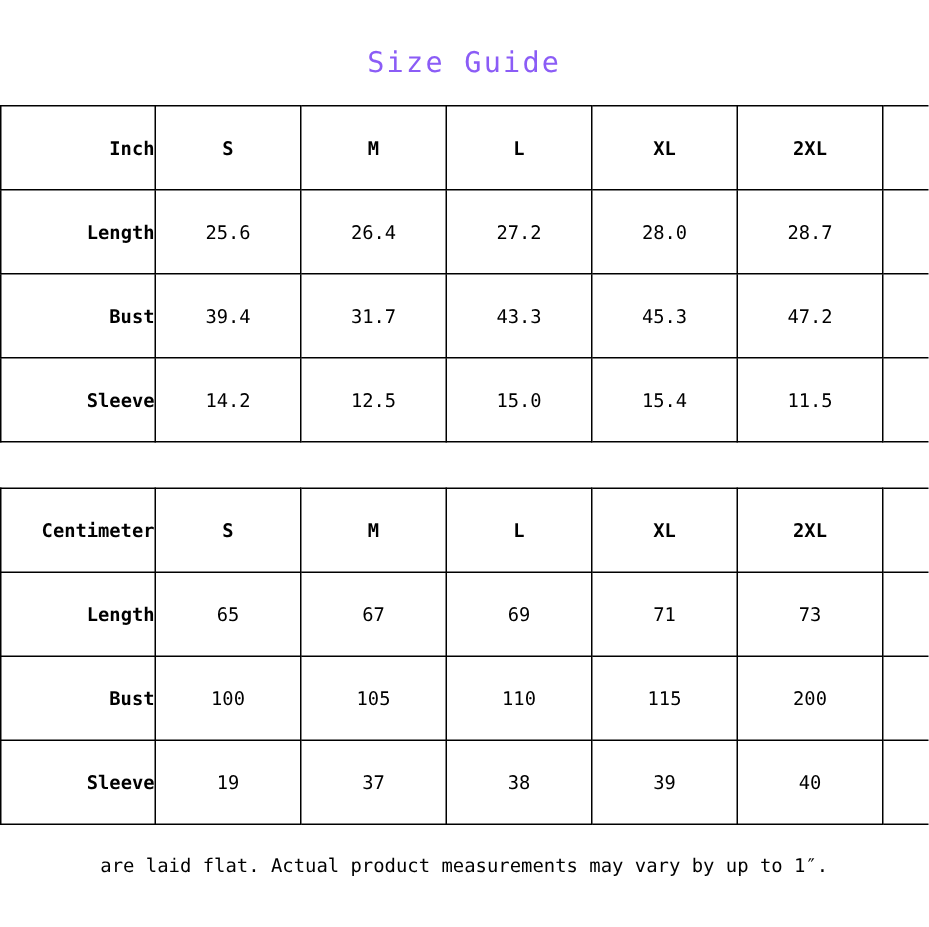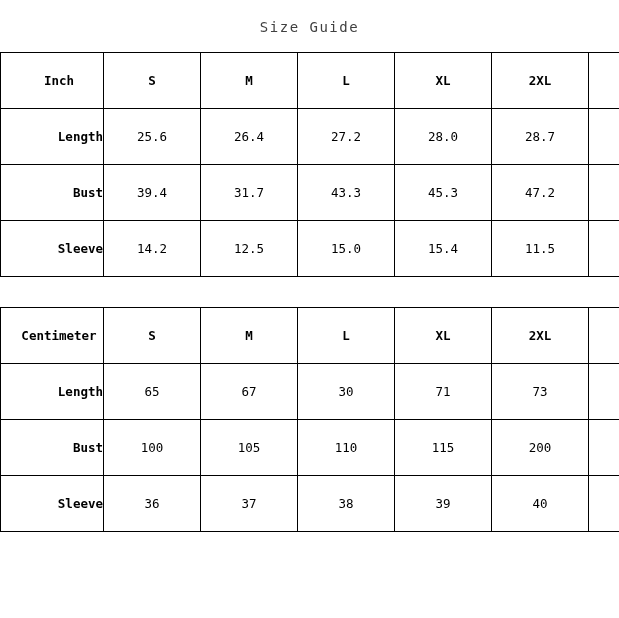--- a/index.html
+++ b/index.html
@@ -17,25 +17,26 @@
   .page {
     position: relative;
     width: 619px;
     height: 618px;
     background: #ffffff;
     box-sizing: border-box;
   }
   .title {
     text-align: center;
     font-family: "DejaVu Sans Mono", monospace;
-    font-size: 14px;
+    font-size: 19px;
     letter-spacing: 1.5px;
     padding-top: 19px;
     padding-bottom: 17px;
-    color: #404040;
+    color: #8b5cf6;
+    margin-top: 12px;
   }
   table.size-table {
     border-collapse: collapse;
     table-layout: fixed;
     width: 589px;
     margin: 0 auto;
     background: #ffffff;
   }
   table.size-table td {
     border: 1px solid #000000;
@@ -52,21 +53,21 @@
     text-align: right;
     padding-left: 14px;
     font-size: 12.5px;
   }
   table.size-table td.colhead {
     font-weight: bold;
     font-size: 12.5px;
   }
   table.size-table td.unit {
     font-weight: bold;
-    text-align: center;
+    text-align: right;
     padding-left: 14px;
     font-size: 12.5px;
   }
   .gap {
     height: 30px;
   }
   .footnote {
     margin: 0 auto;
     width: 589px;
     text-align: center;
@@ -159,42 +160,43 @@
         <td class="colhead">M</td>
         <td class="colhead">L</td>
         <td class="colhead">XL</td>
         <td class="colhead">2XL</td>
         <td class="colhead">3XL</td>
       </tr>
       <tr>
         <td class="rowhead">Length</td>
         <td>65</td>
         <td>67</td>
-        <td>30</td>
+        <td>69</td>
         <td>71</td>
         <td>73</td>
         <td>75</td>
       </tr>
       <tr>
         <td class="rowhead">Bust</td>
         <td>100</td>
         <td>105</td>
         <td>110</td>
         <td>115</td>
         <td>200</td>
         <td>125</td>
       </tr>
       <tr>
         <td class="rowhead">Sleeve</td>
-        <td>36</td>
+        <td>19</td>
         <td>37</td>
         <td>38</td>
         <td>39</td>
         <td>40</td>
         <td>41</td>
       </tr>
     </tbody>
   </table>
 
   <div class="footnote">
+    <span class="footnote-line">are laid flat. Actual product measurements may vary by up to 1″.</span>
   </div>
 
 </div>
 
 </body></html>

